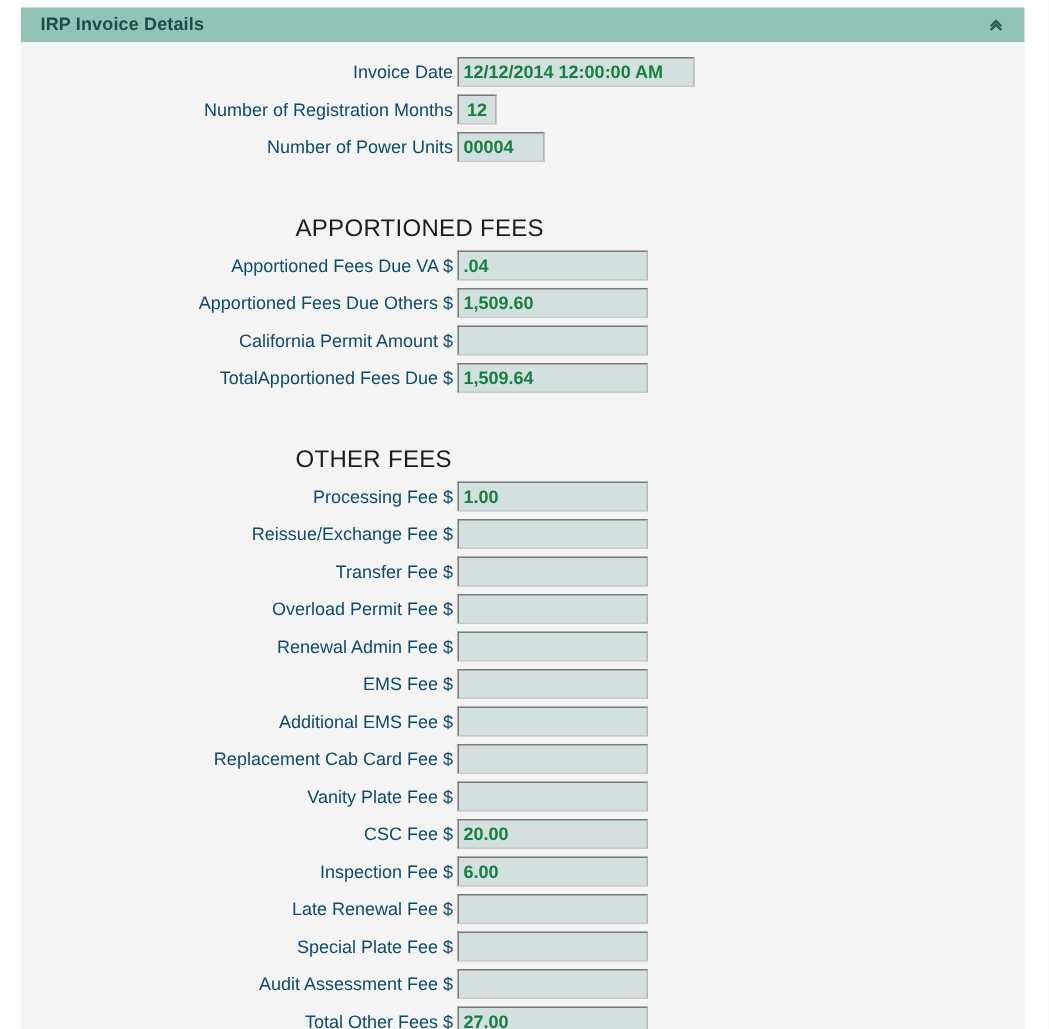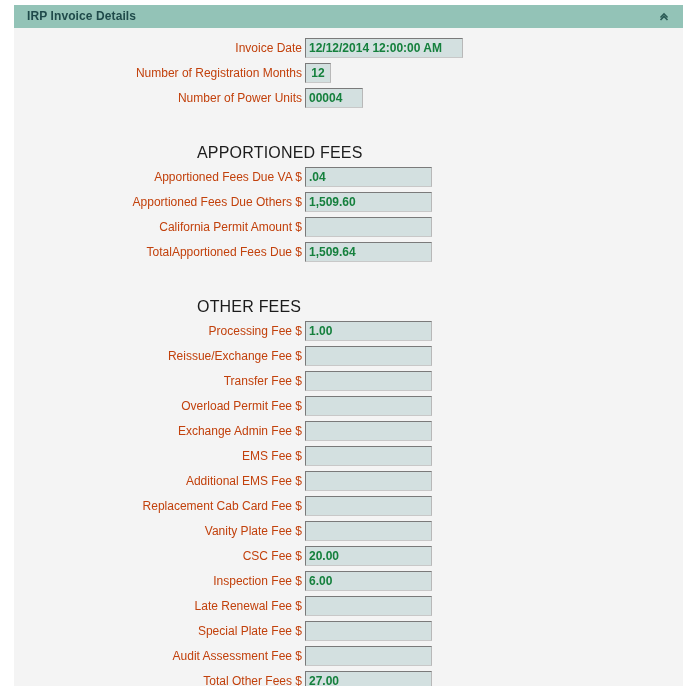--- a/index.html
+++ b/index.html
@@ -84,21 +84,21 @@
     position: relative;
     height: 25px;
   }
   .row .label {
     position: absolute;
     right: 381px;     
     top: 0;
     height: 20px;
     line-height: 20px;
     font-size: 12px;
-    color: #c2410c;
+    color: #0c4a6e;
     text-align: left;
     white-space: nowrap;
   }
   .row .field {
     position: absolute;
     left: 291px;      
     top: 0;
     height: 20px;
     box-sizing: border-box;
     background: #d3e0e0;
@@ -215,21 +215,21 @@
     </div>
     <div class="row">
       <div class="label">Transfer Fee $</div>
       <div class="field w-fee"></div>
     </div>
     <div class="row">
       <div class="label">Overload Permit Fee $</div>
       <div class="field w-fee"></div>
     </div>
     <div class="row">
-      <div class="label">Exchange Admin Fee $</div>
+      <div class="label">Renewal Admin Fee $</div>
       <div class="field w-fee"></div>
     </div>
     <div class="row">
       <div class="label">EMS Fee $</div>
       <div class="field w-fee"></div>
     </div>
     <div class="row">
       <div class="label">Additional EMS Fee $</div>
       <div class="field w-fee"></div>
     </div>

